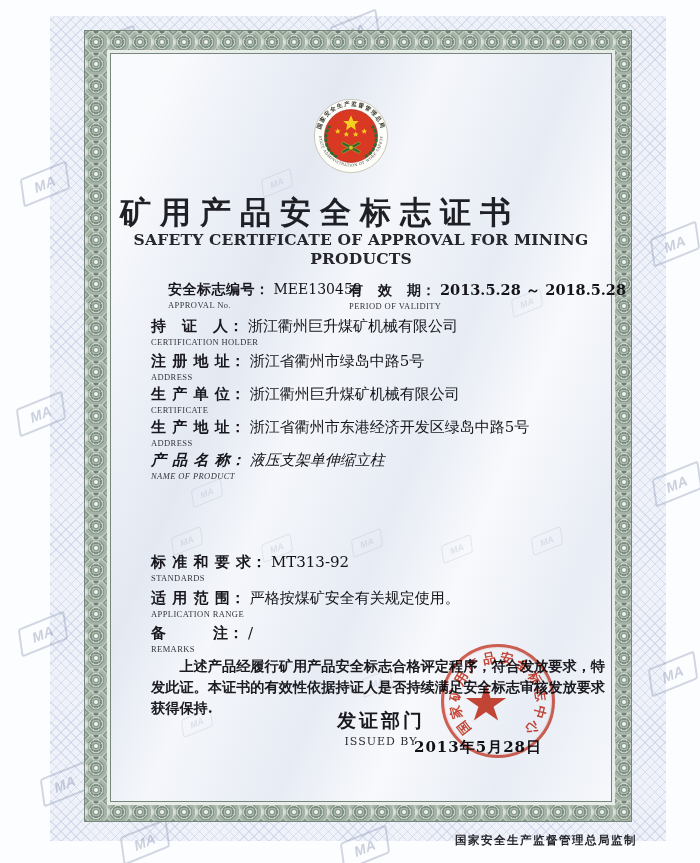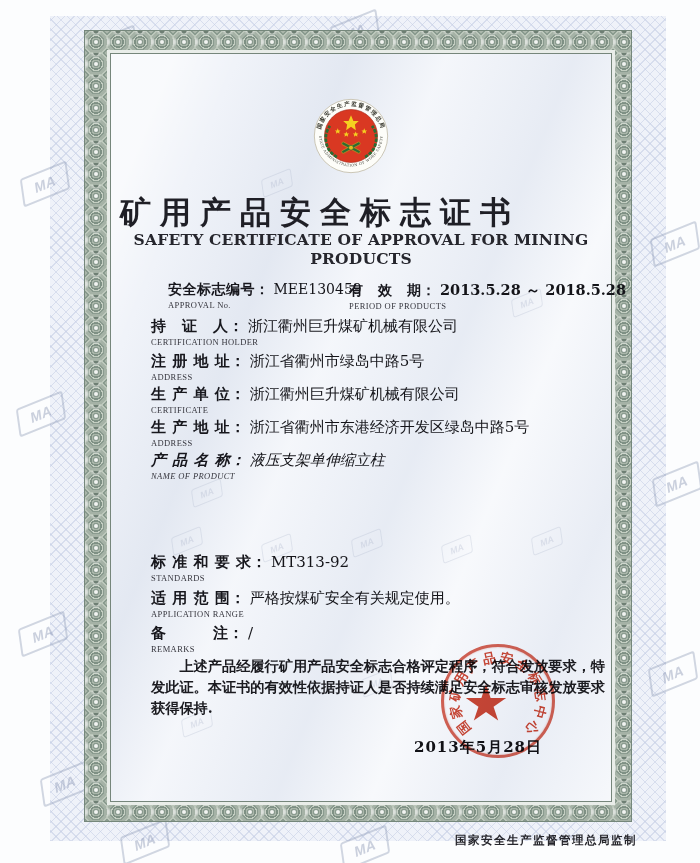--- a/index.html
+++ b/index.html
@@ -189,21 +189,21 @@
       <div class="colA">
         <div class="main-line">
           <span class="lbl">安全标志编号：</span><span class="val">MEE130459</span>
         </div>
         <div class="sub">APPROVAL No.</div>
       </div>
       <div class="colB">
         <div class="main-line">
           <span class="lbl">有　效　期：</span><span class="val">2013.5.28 ～ 2018.5.28</span>
         </div>
-        <div class="sub">PERIOD OF PRODUCTS</div>
+        <div class="sub">PERIOD OF VALIDITY</div>
       </div>
     </div>
 
     <div class="fieldrow f0">
       <div class="main-line"><span class="lbl">持　证　人：</span><span class="val">浙江衢州巨升煤矿机械有限公司</span></div>
       <div class="sub">CERTIFICATION HOLDER</div>
     </div>
     <div class="fieldrow f1">
       <div class="main-line"><span class="lbl">注 册 地 址：</span><span class="val">浙江省衢州市绿岛中路5号</span></div>
       <div class="sub">ADDRESS</div>
@@ -228,20 +228,24 @@
       <div class="main-line"><span class="lbl">备　　　注：</span><span class="val">/</span></div>
       <div class="sub">REMARKS</div>
     </div>
     <div class="fieldrow f7">
       <div class="main-line"><span class="lbl">适 用 范 围：</span><span class="val">严格按煤矿安全有关规定使用。</span></div>
       <div class="sub">APPLICATION RANGE</div>
     </div>
 
     <p class="statement">上述产品经履行矿用产品安全标志合格评定程序，符合发放要求，特发此证。本证书的有效性依据持证人是否持续满足安全标志审核发放要求获得保持.</p>
 
+    <div class="issuer">
+      <div class="issuer-zh">发证部门</div>
+      <div class="issuer-en">ISSUED BY</div>
+    </div>
     <div class="issue-date">2013年5月28日</div>
 
     <div class="seal">
       <div class="seal-ring"></div>
       <div class="seal-star"></div>
       <div class="seal-text">
           <span style="color: rgb(205, 58, 38); transform: rotate(-128deg) translateY(-43px);">国</span>
           <span style="color: rgb(205, 58, 38); transform: rotate(-104.727deg) translateY(-43px);">家</span>
           <span style="color: rgb(205, 58, 38); transform: rotate(-81.4545deg) translateY(-43px);">矿</span>
           <span style="color: rgb(205, 58, 38); transform: rotate(-58.1818deg) translateY(-43px);">用</span>

